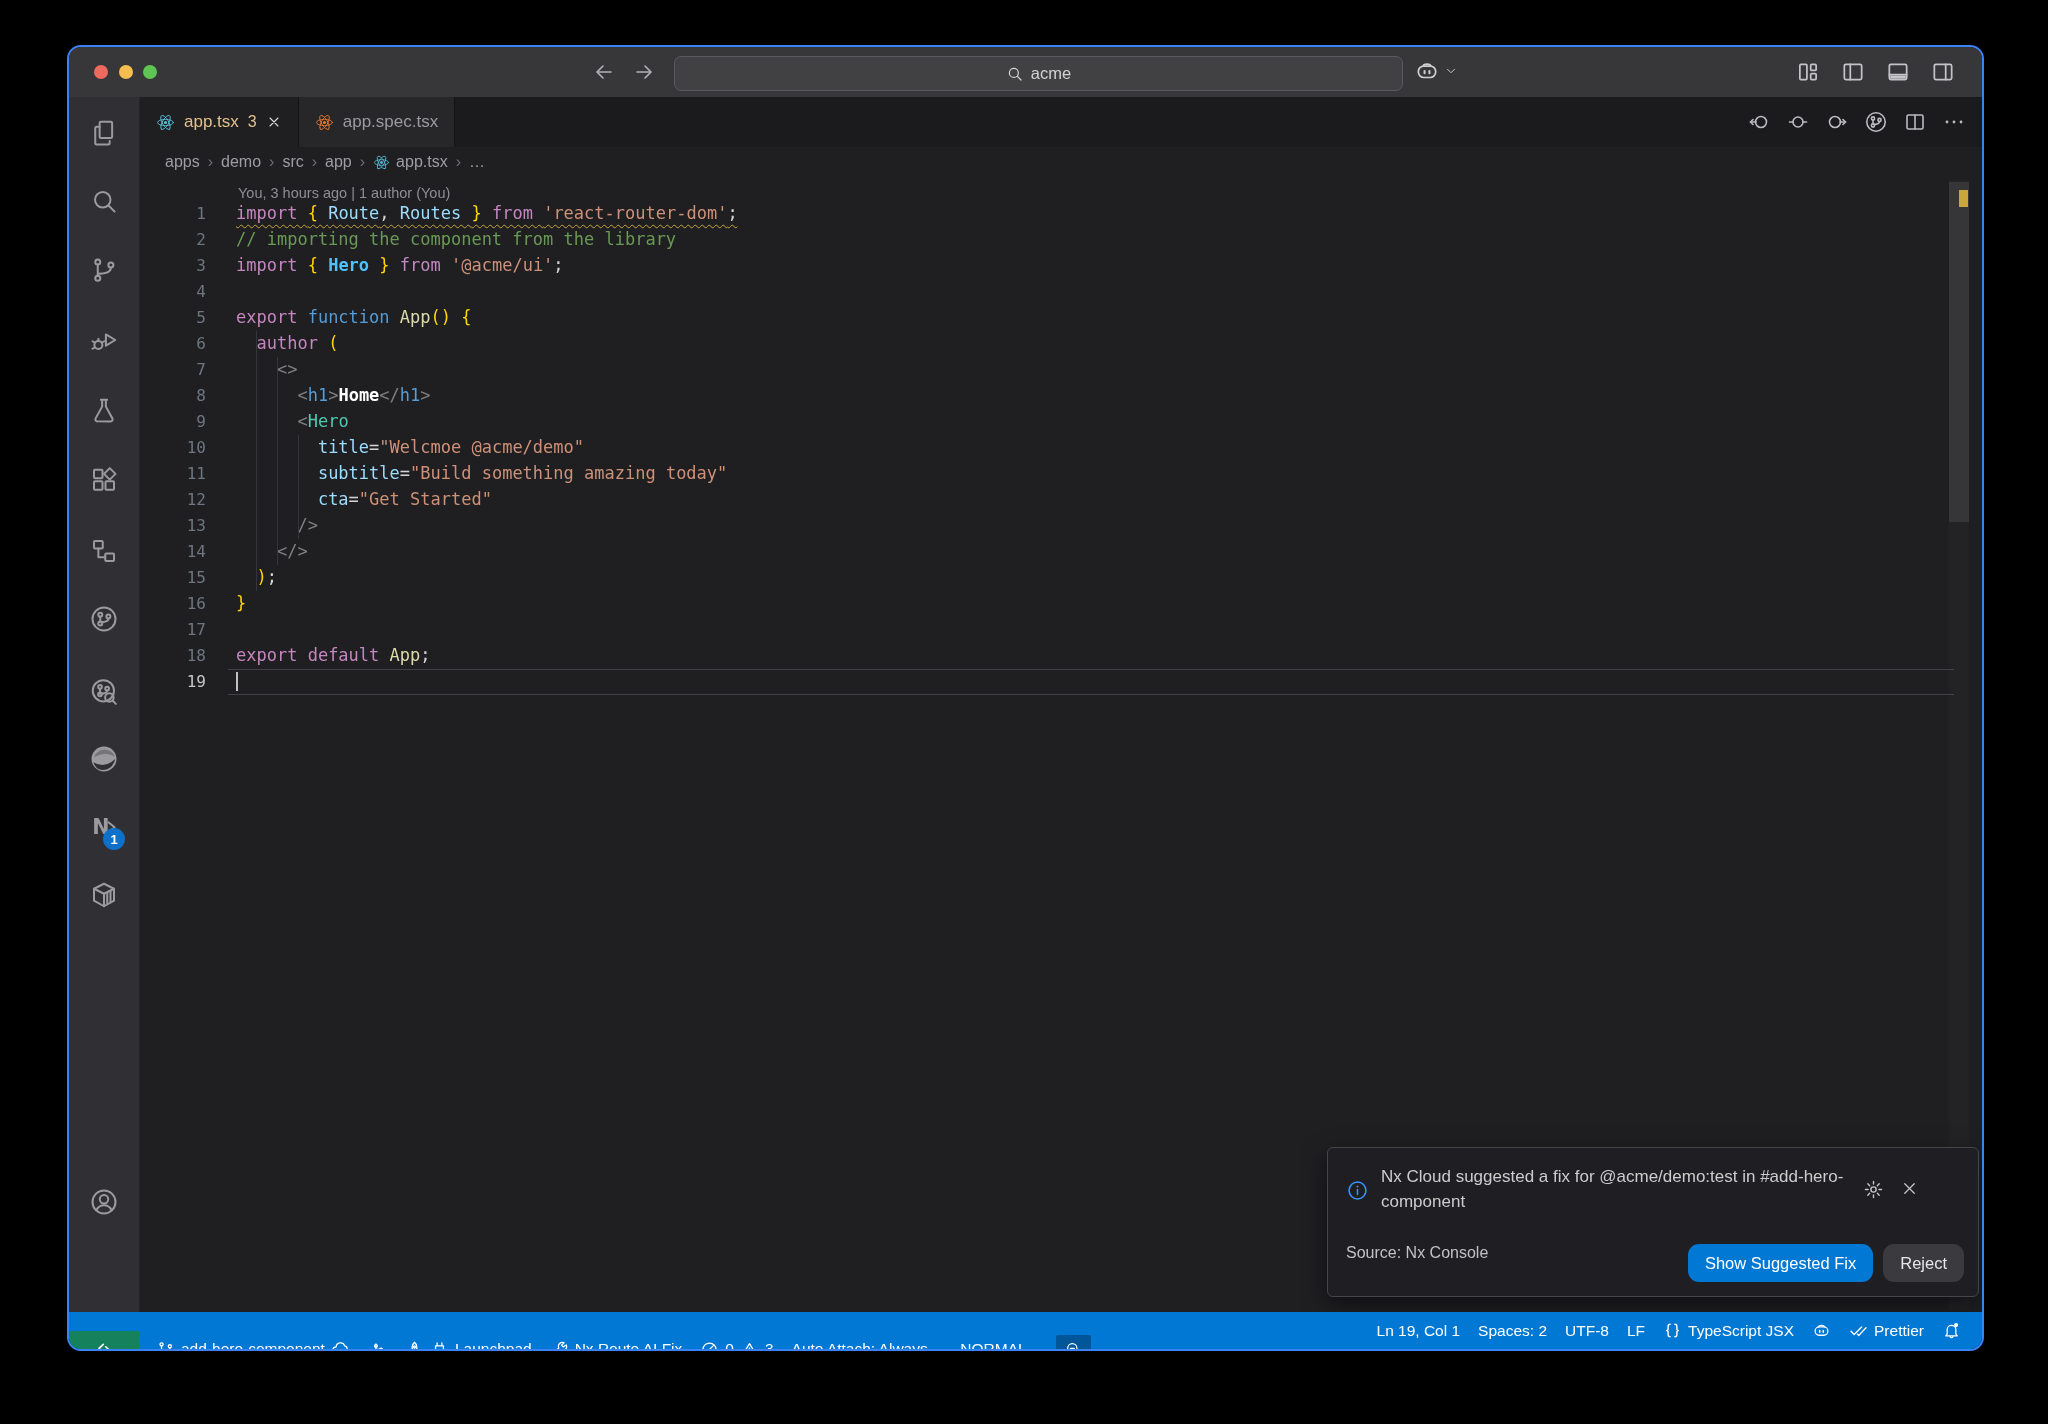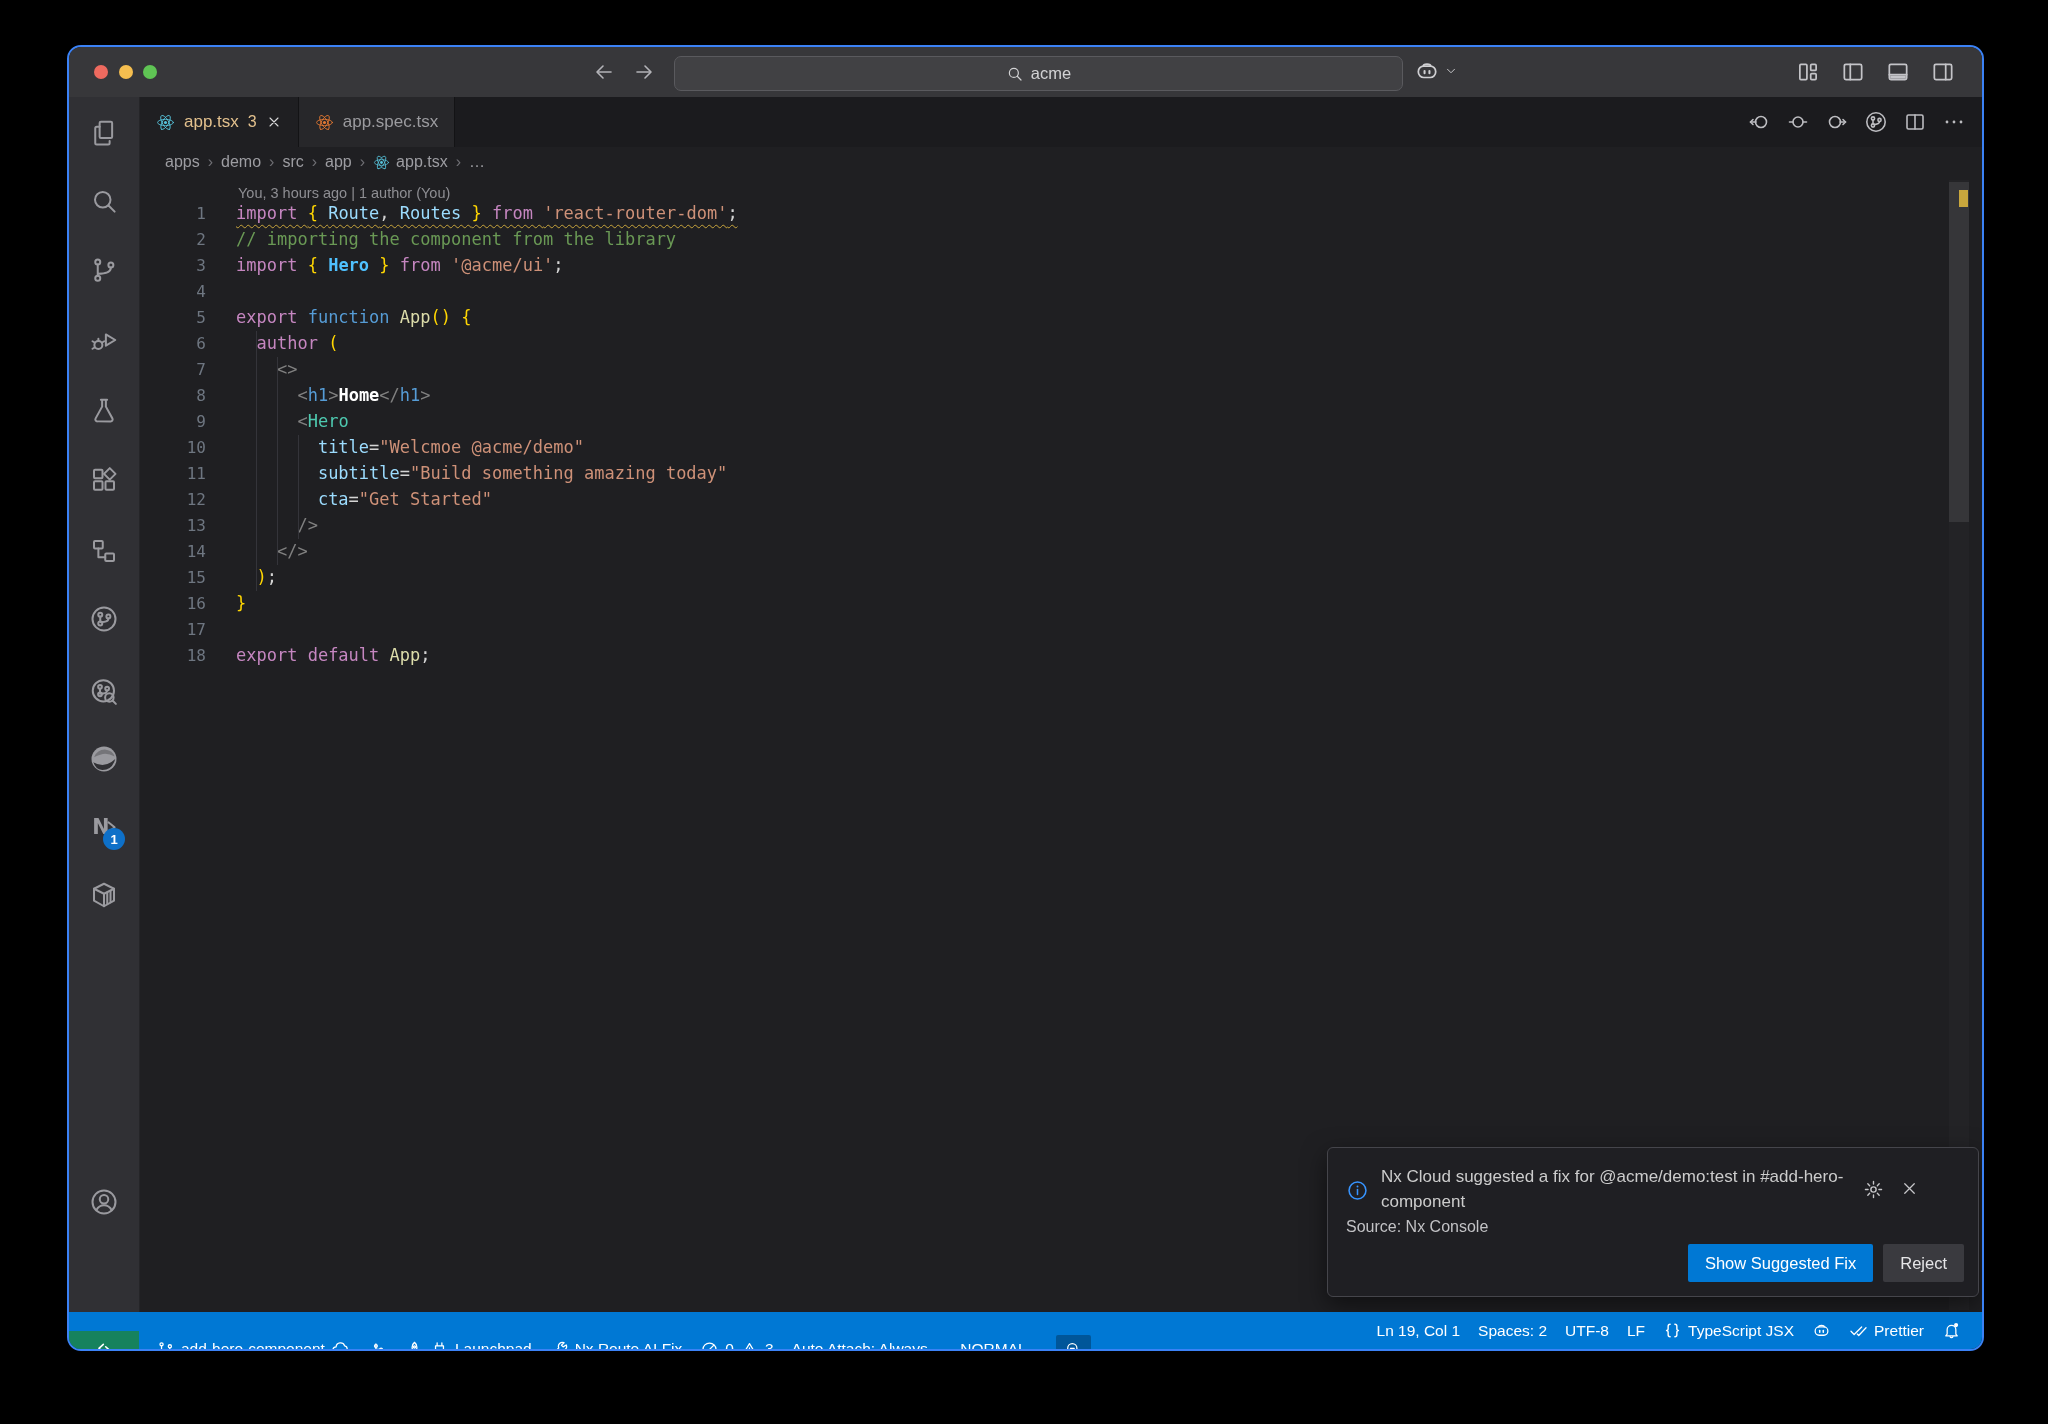--- a/index.html
+++ b/index.html
@@ -62,21 +62,21 @@
   .st-item.boxed{background:rgba(0,0,0,0.28);height:29px;margin:0 6px;border-radius:2px;padding:0 8px;}
   .st-icon{width:19px;height:19px;display:inline-flex;}
   
   .toast{position:absolute;left:1258px;top:1100px;width:650px;height:148px;background:#1f1f23;
          border:1px solid #45454b;border-radius:6px;box-shadow:0 8px 24px rgba(0,0,0,.5);color:#cccccc;}
   .toast-head{display:flex;padding:16px 16px 0 18px;gap:12px;align-items:center;}
   .toast-msg{flex:1;font-size:17px;line-height:25px;max-width:470px;}
   .toast-actions-top{display:flex;gap:16px;color:#c6c6c9;}
   .toast-foot{position:absolute;left:18px;right:14px;bottom:14px;display:flex;align-items:flex-start;}
   .toast-src{font-size:16px;color:#c2c2c5;flex:1;}
-  .btn{height:38px;display:flex;align-items:center;padding:0 17px;font-size:16.5px;border-radius:2px;cursor:pointer;margin-top:26px;}
+  .btn{height:38px;display:flex;align-items:center;padding:0 17px;font-size:16.5px;border-radius:11px;cursor:pointer;}
   .btn.primary{background:#0078d4;color:#fff;margin-right:10px;}
   .btn.secondary{background:#3a3a3f;color:#e6e6e8;}
   .icon{display:inline-flex;}
   .icon svg{width:100%;height:100%;}
 </style>
 </head>
 <body>
 
 <div id="stage">
   <div class="window">
@@ -430,20 +430,24 @@
               <span class="code"><span class="tok-br">}</span></span>
             </div>
             <div class="line">
               <span class="num">17</span>
               <span class="code"></span>
             </div>
             <div class="line">
               <span class="num">18</span>
               <span class="code"><span class="tok-kw">export </span><span class="tok-kw">default </span><span class="tok-fn">App</span><span class="tok-tx">;</span></span>
             </div>
+            <div class="line cur">
+              <span class="num">19</span>
+              <span class="code"><span class="cursor"></span></span>
+            </div>
           </div>
 
         <div class="iguide" style="left:116px;top:234px;height:260px;"></div>
         <div class="iguide" style="left:137px;top:260px;height:208px;"></div>
         <div class="iguide" style="left:158px;top:338px;height:104px;"></div>
 
         <div class="vscroll">
           <div class="vthumb"></div>
           <div class="vmark" style="background: rgb(201, 167, 61);"></div>
         </div>

